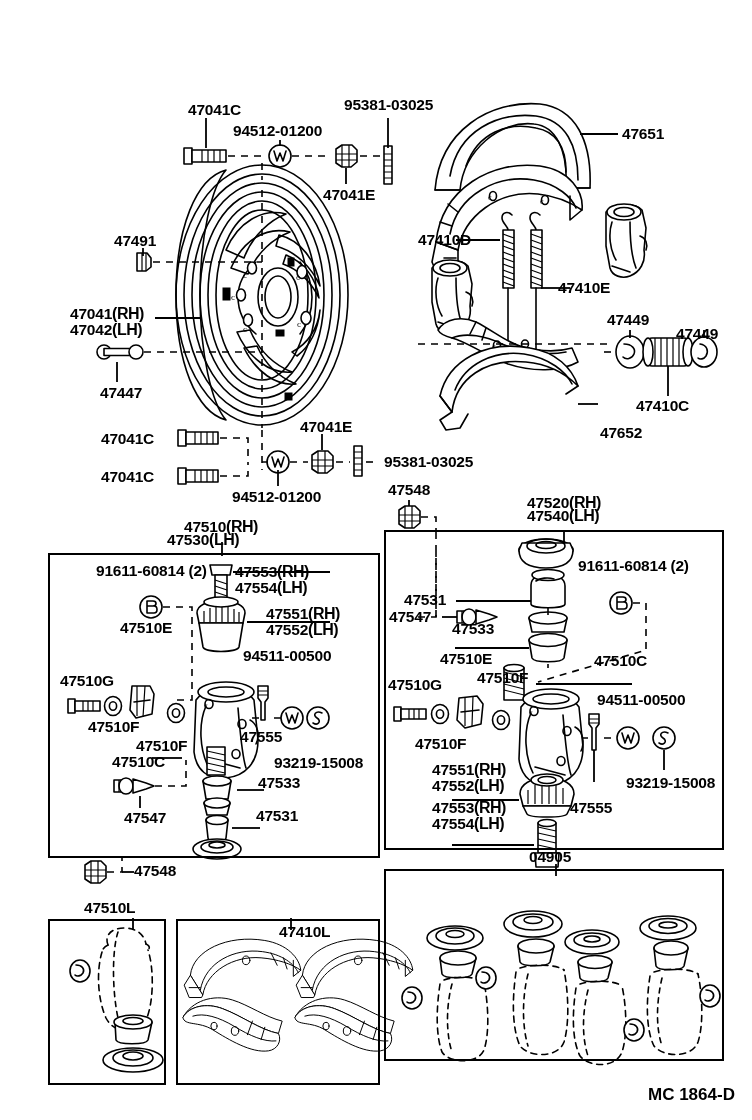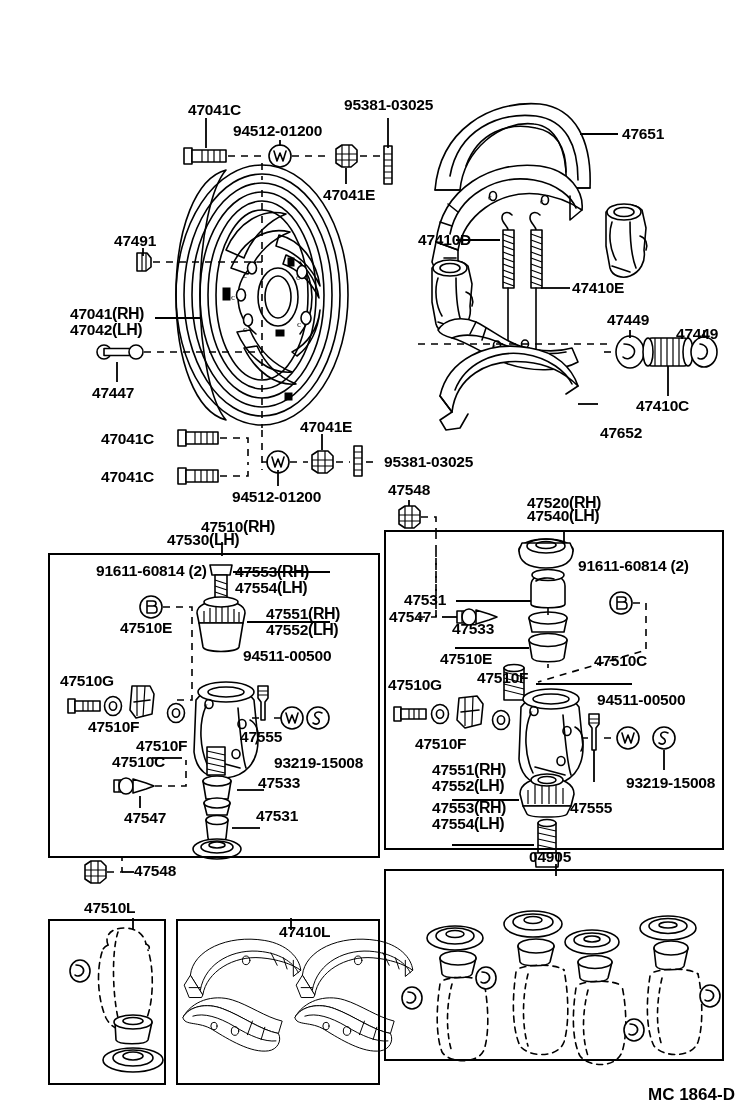--- a/index.html
+++ b/index.html
@@ -585,35 +585,35 @@
   </svg>
 
   <div class="lbl" style="left:188px;top:102px;">47041C</div>
   <div class="lbl" style="left:233px;top:123px;">94512-01200</div>
   <div class="lbl" style="left:344px;top:97px;">95381-03025</div>
   <div class="lbl" style="left:622px;top:126px;text-align:center;">47651</div>
   <div class="lbl" style="left:323px;top:187px;">47041E</div>
   <div class="lbl" style="left:114px;top:233px;">47491</div>
   <div class="lbl" style="left:70px;top:306px;"><span>47041</span><span class="sfx">(RH)</span></div>
   <div class="lbl" style="left:70px;top:322px;"><span>47042</span><span class="sfx">(LH)</span></div>
-  <div class="lbl" style="left:92px;top:385px;">47447</div>
+  <div class="lbl" style="left:100px;top:385px;">47447</div>
   <div class="lbl" style="left:418px;top:232px;">47410D</div>
-  <div class="lbl" style="left:572px;top:280px;">47410E</div>
+  <div class="lbl" style="left:558px;top:280px;">47410E</div>
   <div class="lbl" style="left:607px;top:312px;">47449</div>
   <div class="lbl" style="left:676px;top:326px;">47449</div>
   <div class="lbl" style="left:636px;top:398px;text-align:right;">47410C</div>
   <div class="lbl" style="left:600px;top:425px;">47652</div>
   <div class="lbl" style="left:101px;top:431px;">47041C</div>
   <div class="lbl" style="left:101px;top:469px;">47041C</div>
   <div class="lbl" style="left:300px;top:419px;">47041E</div>
   <div class="lbl" style="left:232px;top:489px;">94512-01200</div>
   <div class="lbl" style="left:384px;top:454px;">95381-03025</div>
   <div class="lbl" style="left:388px;top:482px;">47548</div>
 
-  <div class="lbl" style="left:201px;top:519px;"><span>47510</span><span class="sfx">(RH)</span></div>
+  <div class="lbl" style="left:184px;top:519px;"><span>47510</span><span class="sfx">(RH)</span></div>
   <div class="lbl" style="left:167px;top:532px;"><span>47530</span><span class="sfx">(LH)</span></div>
   <div class="panel" style="left:48px;top:553px;width:332px;height:305px;"></div>
 
   <div class="lbl" style="left:96px;top:563px;">91611-60814 (2)</div>
   <div class="lbl" style="left:235px;top:564px;"><span>47553</span><span class="sfx">(RH)</span></div>
   <div class="lbl" style="left:235px;top:580px;"><span>47554</span><span class="sfx">(LH)</span></div>
   <div class="lbl" style="left:266px;top:606px;"><span>47551</span><span class="sfx">(RH)</span></div>
   <div class="lbl" style="left:266px;top:622px;"><span>47552</span><span class="sfx">(LH)</span></div>
   <div class="lbl" style="left:120px;top:620px;">47510E</div>
   <div class="lbl" style="left:60px;top:673px;">47510G</div>

